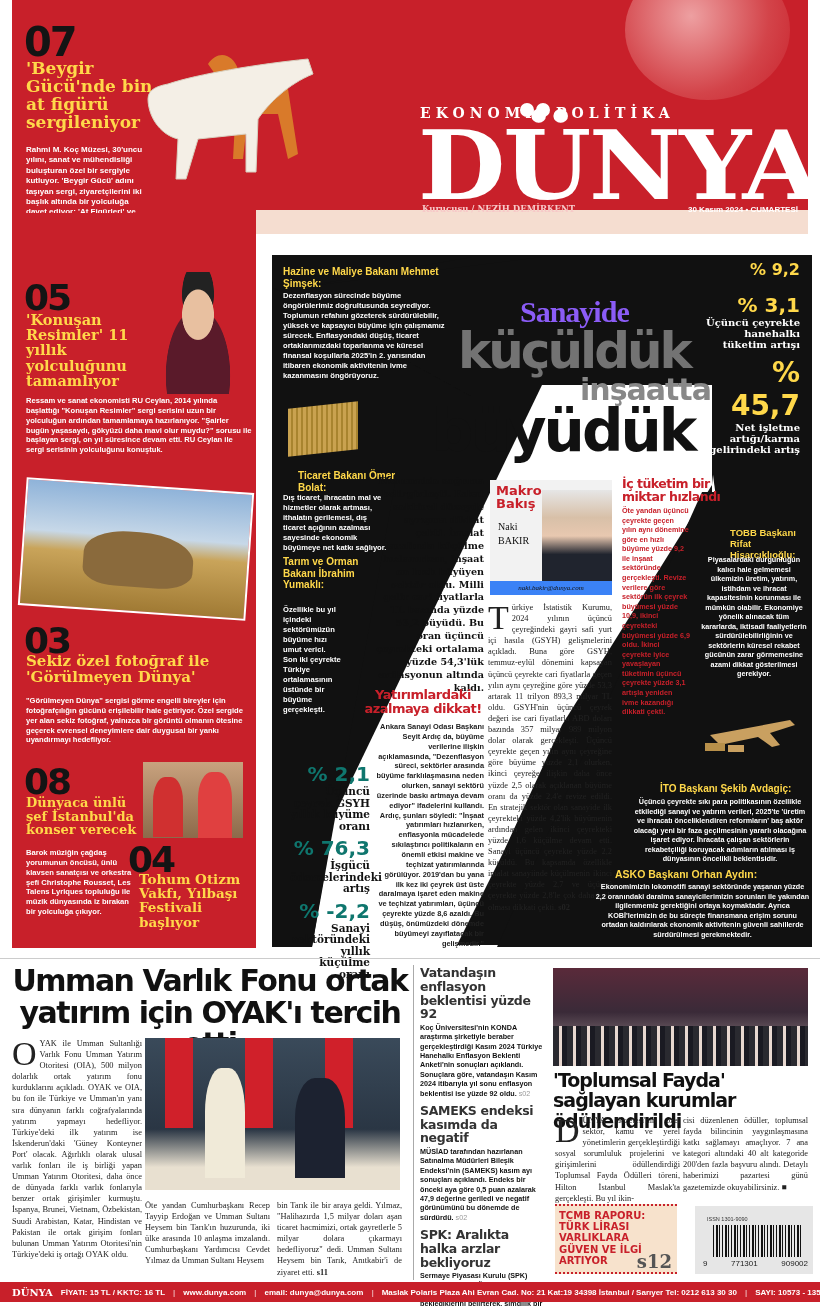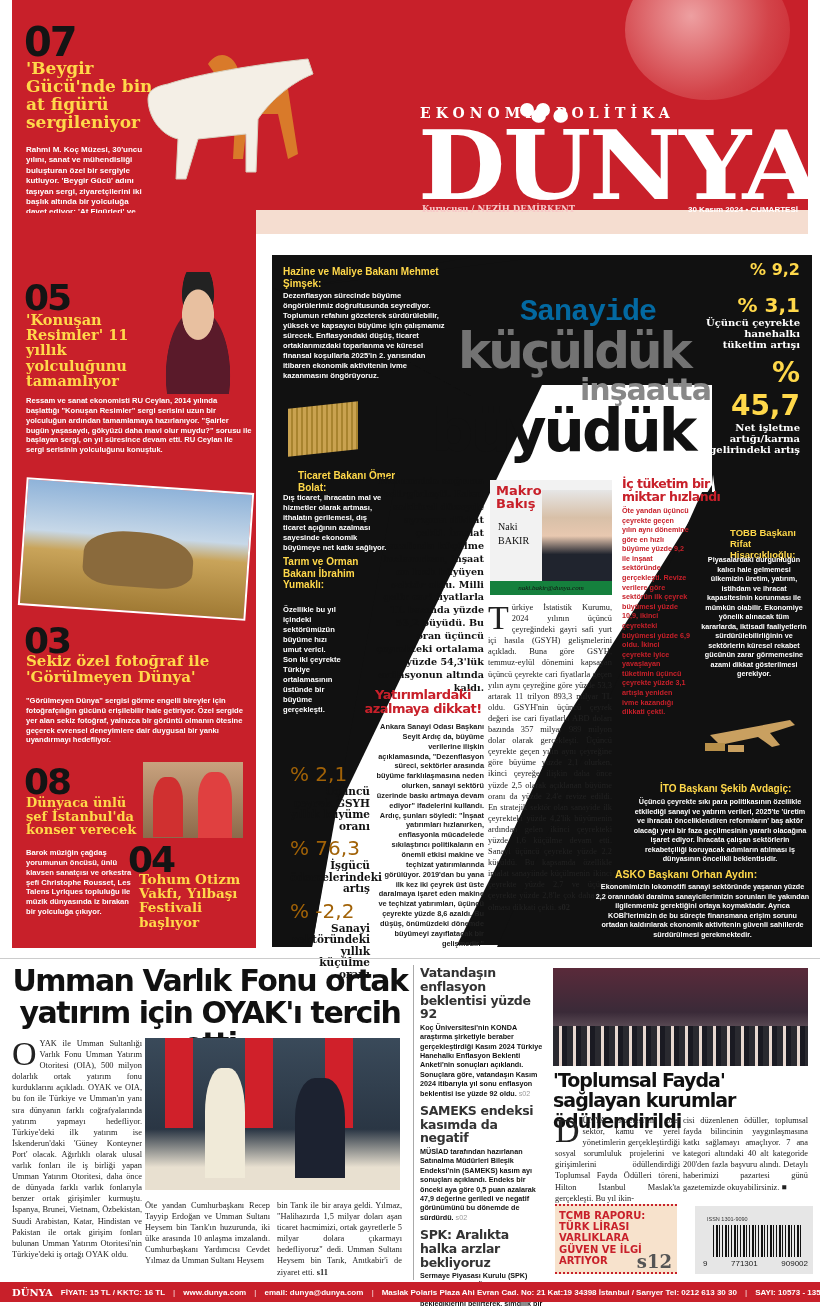--- a/index.html
+++ b/index.html
@@ -14,21 +14,21 @@
 .photo{border:2px solid #fff}
 .logo-sub{font-family:"DejaVu Serif",serif;color:#fff;font-size:14px;letter-spacing:5px;font-weight:bold}
 .logo{font-family:"DejaVu Serif",serif;color:#fff;font-weight:900;font-size:96px;letter-spacing:-2px;line-height:1;transform:scaleX(1.05);transform-origin:left}
 .blk{background:#111}
 .yl{color:#ffd84a;font-weight:bold;font-size:10px;line-height:1.15}
 .bw{color:#fff;font-size:7.6px;line-height:1.32;font-weight:bold}
 .serifb{font-family:"DejaVu Serif",serif;font-weight:bold}
 .serif{font-family:"Liberation Serif",serif}
 .stat-pct{color:#ffd84a;font-family:"DejaVu Sans",sans-serif;font-weight:900;text-align:right}
 .stat-lbl{color:#fff;font-family:"DejaVu Serif",serif;font-weight:bold;font-size:10px;text-align:right;line-height:1.1}
-.rstat{color:#a16207;font-family:"DejaVu Sans",sans-serif;font-weight:400;text-align:left}
+.rstat{color:#0f766e;font-family:"DejaVu Sans",sans-serif;font-weight:700;text-align:right}
 .dlbl{font-family:"DejaVu Serif",serif;font-weight:bold;font-size:10.5px;text-align:right;line-height:1.1;color:#111}
 .col{font-family:"Liberation Serif",serif;font-size:8.4px;line-height:1.32;text-align:justify;color:#222}
 .bighead{font-family:"DejaVu Sans",sans-serif;font-weight:bold;letter-spacing:-1.5px;color:#111}
 .footer{left:0;top:1282px;width:820px;height:20px;background:#c8202a;color:#fff;font-size:8px;font-weight:bold;display:flex;align-items:center;padding-left:12px;gap:8px;white-space:nowrap}
 .sep{opacity:.6}
 .dropcap{float:left;font-family:"Liberation Serif",serif;font-size:34px;line-height:.85;margin:2px 3px 0 0}
 </style>
 </head>
 <body>
 
@@ -105,21 +105,21 @@
   <polygon points="0,140 200,140 0,30" fill="#111"></polygon>
   <polygon points="0,30 440,30 270,90 0,30" fill="none"></polygon>
   <polygon points="0,0 0,690 40,690 120,215 0,215" fill="#111"></polygon>
   <polygon points="0,140 200,140 200,215 0,215" fill="#111"></polygon>
   <polygon points="200,140 0,30 0,140" fill="#111"></polygon>
   <polygon points="0,215 125,215 40,690 0,690" fill="#111"></polygon>
   <polygon points="440,95 540,95 540,440 470,440 440,210" fill="#111"></polygon>
   <polygon points="430,235 540,235 540,690 225,690" fill="#111"></polygon>
 </svg>
 
-<div class="abs" style="left:520px;top:295px;font-family:Liberation Mono, monospace;font-weight:bold;font-size:30px;color:#0369a1;letter-spacing:-1px">Sanayide</div>
+<div class="abs" style="left:520px;top:295px;font-family:Liberation Serif, serif;font-weight:bold;font-size:30px;color:#8b5cf6;letter-spacing:-1px">Sanayide</div>
 <div class="abs" style="left:458px;top:326px;font-family:'DejaVu Sans',sans-serif;font-weight:bold;font-size:50px;color:#737373;letter-spacing:-3px;line-height:1">küçüldük</div>
 <div class="abs" style="left:580px;top:372px;font-family:'DejaVu Sans',sans-serif;font-weight:bold;font-size:30px;color:#888;letter-spacing:-1px">inşaatta</div>
 <div class="abs" style="left:432px;top:402px;font-family:'DejaVu Sans',sans-serif;font-weight:bold;font-size:58px;color:#111;letter-spacing:-3px;line-height:1">büyüdük</div>
 
 <div class="abs yl" style="left:283px;top:266px;width:160px">Hazine ve Maliye Bakanı Mehmet Şimşek:</div>
 <div class="abs bw" style="left:283px;top:291px;width:170px;height:110px;overflow:hidden">Dezenflasyon sürecinde büyüme öngörülerimiz doğrultusunda seyrediyor. Toplumun refahını gözeterek sürdürülebilir, yüksek ve kapsayıcı büyüme için çalışmamız sürecek. Enflasyondaki düşüş, ticaret ortaklarımızdaki toparlanma ve küresel finansal koşullarla 2025'in 2. yarısından itibaren ekonomik aktivitenin ivme kazanmasını öngörüyoruz.</div>
 
 <div class="abs" style="left:288px;top:405px;width:70px;height:48px;background:repeating-linear-gradient(90deg,#c9a250 0 3px,#a8842f 3px 5px);transform:skewY(-6deg)"></div>
 
 <div class="abs yl" style="left:298px;top:470px;width:110px">Ticaret Bakanı Ömer Bolat:</div>
@@ -153,21 +153,21 @@
 <div class="abs" style="left:490px;top:480px;width:122px;height:115px;background:#f2f2f2">
   <div style="position:absolute;left:6px;top:4px;font-family:'DejaVu Sans',sans-serif;font-weight:bold;font-size:13px;color:#c8202a;line-height:1">
     <div>Makro</div>
       <div>Bakış</div>
   </div>
   <div class="serif" style="position:absolute;left:8px;top:40px;font-size:10px;line-height:1.35">
     <div>Naki</div>
       <div>BAKIR</div>
   </div>
   <div style="position:absolute;right:0;top:10px;width:70px;height:92px;background:linear-gradient(180deg,#e6e6e6 0%,#d8c0a8 30%,#e8c8b0 50%,#20242e 70%)"></div>
-  <div class="serif" style="position:absolute;left:0;bottom:0;width:122px;height:14px;background:#15803d;font-style:italic;font-size:7px;text-align:center;line-height:14px">naki.bakir@dunya.com</div>
+  <div class="serif" style="position:absolute;left:0;bottom:0;width:122px;height:14px;background:#3b82f6;font-style:italic;font-size:7px;text-align:center;line-height:14px">naki.bakir@dunya.com</div>
 </div>
 
 <div class="abs col" style="left:488px;top:602px;width:124px;height:345px;overflow:hidden">
   <span class="dropcap">T</span><span>ürkiye İstatistik Kurumu, 2024 yılının üçüncü çeyreğindeki gayri safi yurt içi hasıla (GSYH) gelişmelerini açıkladı. Buna göre GSYH, temmuz-eylül dönemini kapsayan üçüncü çeyrekte cari fiyatlarla geçen yılın aynı çeyreğine göre yüzde 53,3 artarak 11 trilyon 893,3 milyar TL oldu. GSYH'nin üçüncü çeyrek değeri ise cari fiyatlarla ABD doları bazında 357 milyar 989 milyon dolar olarak gerçekleşti. Üçüncü çeyrekte geçen yılın aynı çeyreğine göre büyüme yüzde 2,1 olurken, ikinci çeyreğe ilişkin daha önce yüzde 2,5 olarak açıklanan büyüme oranı da yüzde 2,4'e revize edildi. En stratejik sektör olan sanayide ilk çeyrekteki yüzde 4,2'lik büyümenin ardından gelen ikinci çeyrekteki yüzde 1,6 küçülme devam etti. Sanayi üçüncü çeyrekte yüzde 2,2 küçüldü. Bu kapsamda özellikle imalat sanayiinde küçülmenin ikinci çeyrekte yüzde 2,7 ve üçüncü çeyrekte yüzde 2,8'le çok daha hızlı olması dikkati çekti.</span> <b>s02</b>
 </div>
 
 <div class="abs" style="left:622px;top:477px;width:110px;font-family:'DejaVu Sans',sans-serif;font-weight:bold;font-size:12.5px;color:#c8202a;line-height:1.05;letter-spacing:-0.5px">İç tüketim bir miktar hızlandı</div>
 <div class="abs" style="left:622px;top:506px;width:68px;font-size:7.2px;line-height:1.33;font-weight:bold;color:#c8202a">Öte yandan üçüncü çeyrekte geçen yılın aynı dönemine göre en hızlı büyüme yüzde 9,2 ile inşaat sektöründe gerçekleşti. Revize verilere göre sektörün ilk çeyrek büyümesi yüzde 10,9, ikinci çeyrekteki büyümesi yüzde 6,9 oldu. İkinci çeyrekte iyice yavaşlayan tüketimin üçüncü çeyrekte yüzde 3,1 artışla yeniden ivme kazandığı dikkati çekti.</div>
 
 <div class="abs yl" style="left:730px;top:528px;width:80px;font-size:9.5px">TOBB Başkanı Rifat Hisarcıklıoğlu:</div>

